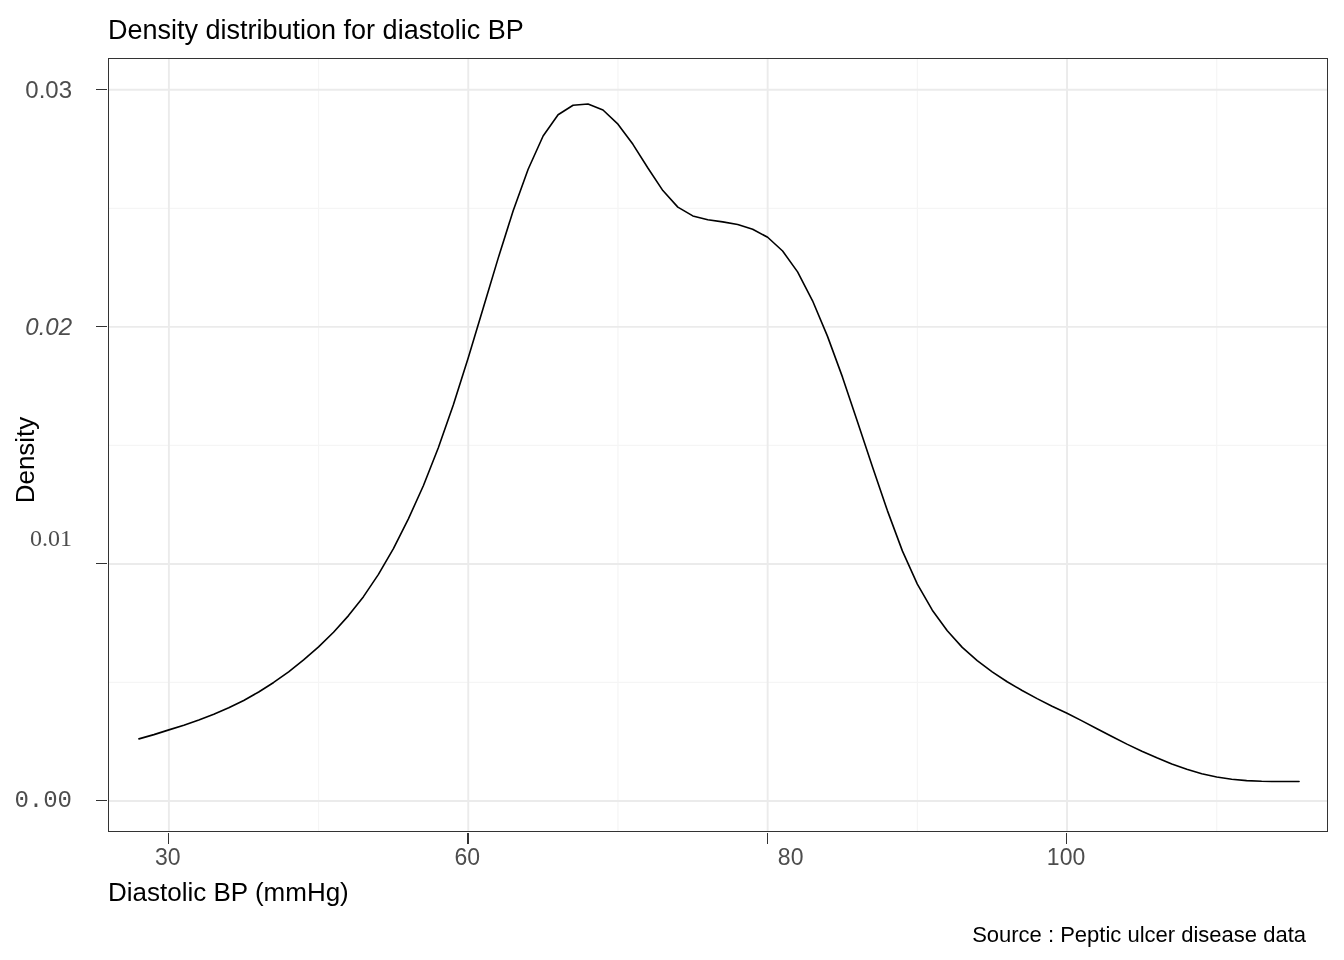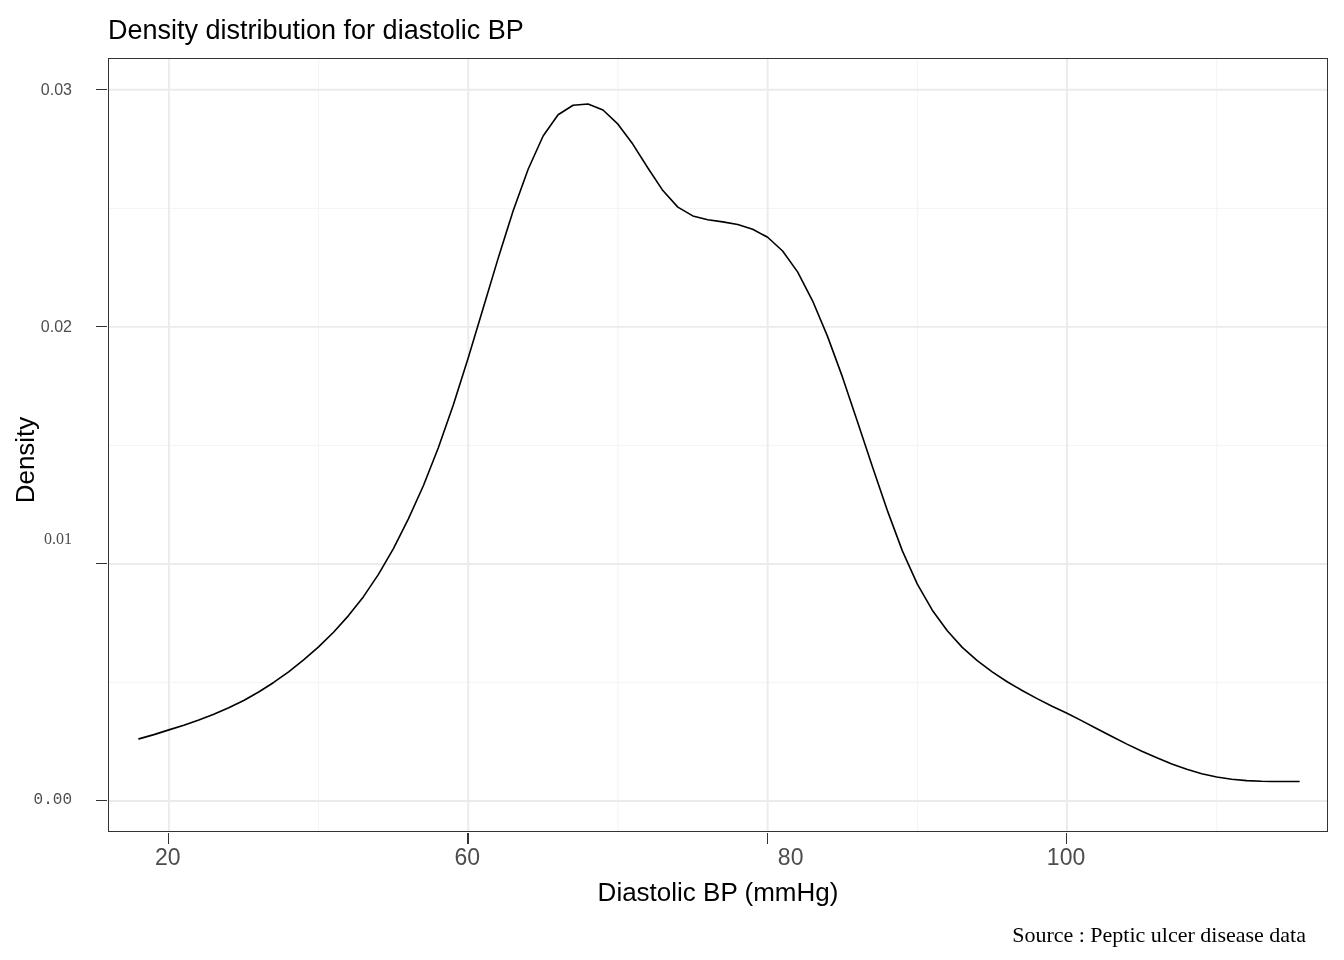--- a/index.html
+++ b/index.html
@@ -51,21 +51,21 @@
   .y-ticklabels {
     position: absolute;
     left: 0;
     top: 0;
     width: 92px;
     height: 960px;
   }
   .y-ticklabel {
     position: absolute;
     right: 20px;
-    font-size: 16px;
+    font-size: 24px;
     line-height: 23px;
     color: #4d4d4d;
     text-align: right;
     white-space: nowrap;
     transform: translateY(-50%);
   }
   .y-tickmark {
     position: absolute;
     width: 11px;
     height: 1.4px;
@@ -86,21 +86,20 @@
     width: 1.4px;
     height: 11px;
     background: #333333;
     top: 833px;
   }
   .x-axis-title {
     position: absolute;
     top: 877px;
     left: 108px;
     width: 1220px;
-    text-align: center;
     font-size: 26px;
     line-height: 30px;
     color: #000000;
   }
   .y-axis-title {
     position: absolute;
     left: -175px;
     top: 445px;
     width: 400px;
     text-align: center;
@@ -111,21 +110,20 @@
     transform-origin: center center;
   }
   .caption {
     position: absolute;
     right: 14px;
     top: 922px;
     font-size: 22px;
     line-height: 26px;
     color: #000000;
     white-space: nowrap;
-    font-family: Liberation Serif, serif;
   }
 </style>
 </head>
 <body>
 
 <div id="plot-root">
 
   <div class="chart-title">Density distribution for diastolic BP</div>
 
   <div class="panel">
@@ -150,27 +148,27 @@
     <svg class="curve" viewBox="0 0 1220 774" preserveAspectRatio="none">
       <path id="density-path" fill="none" stroke="#000000" stroke-width="1.6" stroke-linecap="round" stroke-linejoin="round" d="M29.94 679.89 L44.91 675.62 L59.88 670.88 L74.85 666.14 L89.82 660.92 L104.79 655.23 L119.75 648.83 L134.72 641.48 L149.69 632.95 L164.66 623.47 L179.63 612.80 L194.60 600.95 L209.57 587.91 L224.54 573.21 L239.51 556.62 L254.48 537.65 L269.45 515.37 L284.42 489.53 L299.39 459.90 L314.36 426.71 L329.33 388.78 L344.29 346.11 L359.26 298.70 L374.23 248.91 L389.20 199.13 L404.17 151.72 L419.14 110.23 L434.11 77.04 L449.08 55.71 L464.05 46.23 L479.02 45.04 L493.99 50.97 L508.96 65.19 L523.93 85.34 L538.90 109.05 L553.87 131.57 L568.83 148.16 L583.80 156.93 L598.77 160.73 L613.74 162.86 L628.71 165.47 L643.68 170.21 L658.65 178.27 L673.62 192.02 L688.59 212.88 L703.56 241.80 L718.53 277.36 L733.50 318.13 L748.47 362.70 L763.44 407.74 L778.40 451.60 L793.37 491.90 L808.34 525.09 L823.31 551.16 L838.28 571.79 L853.25 588.38 L868.22 601.66 L883.19 612.80 L898.16 622.76 L913.13 631.53 L928.10 639.59 L943.07 647.17 L958.04 654.28 L973.01 661.87 L987.98 669.69 L1002.94 677.52 L1017.91 685.10 L1032.88 692.21 L1047.85 698.85 L1062.82 705.02 L1077.79 710.23 L1092.76 714.74 L1107.73 718.05 L1122.70 720.19 L1137.67 721.61 L1152.64 722.32 L1167.61 722.56 L1190.06 722.56"></path>
     </svg>
   </div>
 
   <div class="y-ticklabels">
       <div class="y-ticklabel" style="top: 799.997px; color: rgb(77, 77, 77); font-family: Liberation Mono, monospace;">0.00</div>
       <div class="y-tickmark" style="top: 799.997px;"></div>
       <div class="y-ticklabel" style="top: 538px; color: rgb(77, 77, 77); font-family: Liberation Serif, serif;">0.01</div>
       <div class="y-tickmark" style="top: 562.937px;"></div>
-      <div class="y-ticklabel" style="top: 325.877px; color: rgb(77, 77, 77);">0.02</div>
+      <div class="y-ticklabel" style="top: 325.877px; color: rgb(77, 77, 77); font-style: italic;">0.02</div>
       <div class="y-tickmark" style="top: 325.877px;"></div>
       <div class="y-ticklabel" style="top: 88.8178px; color: rgb(77, 77, 77);">0.03</div>
       <div class="y-tickmark" style="top: 88.8178px;"></div>
     </div>
   <div id="x-axis-ticks">
-      <div class="x-ticklabel" style="left: 167.877px; color: rgb(77, 77, 77);">20</div>
+      <div class="x-ticklabel" style="left: 167.877px; color: rgb(77, 77, 77);">30</div>
       <div class="x-tickmark" style="left: 167.877px;"></div>
       <div class="x-ticklabel" style="left: 467.264px; color: rgb(77, 77, 77); text-align: right;">60</div>
       <div class="x-tickmark" style="left: 467.264px;"></div>
       <div class="x-ticklabel" style="left: 766.65px; color: rgb(77, 77, 77); margin-left: 24px;">80</div>
       <div class="x-tickmark" style="left: 766.65px;"></div>
       <div class="x-ticklabel" style="left: 1066.04px; color: rgb(77, 77, 77);">100</div>
       <div class="x-tickmark" style="left: 1066.04px;"></div>
     </div>
 
   <div class="x-axis-title">Diastolic BP (mmHg)</div>

